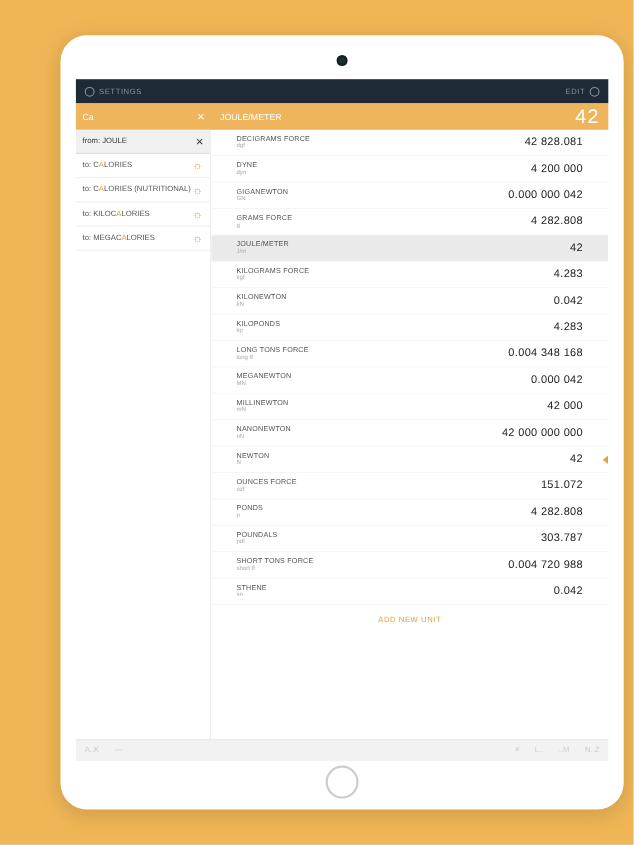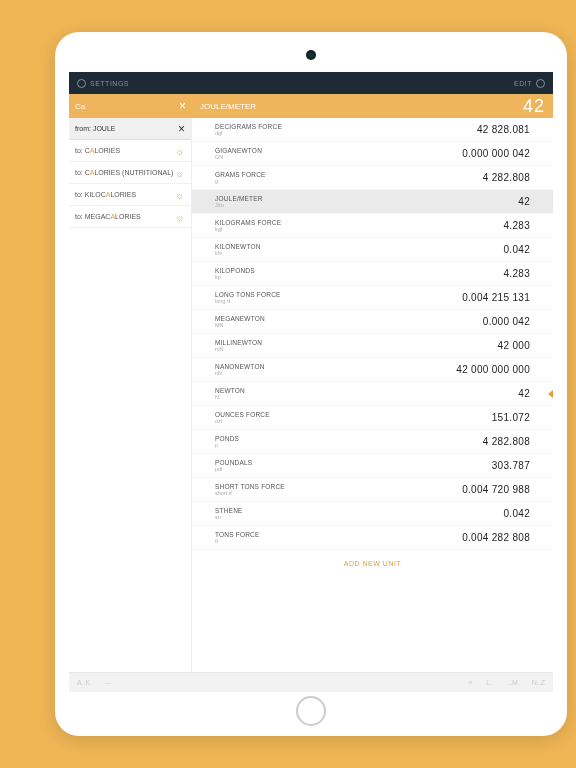--- a/index.html
+++ b/index.html
@@ -96,20 +96,27 @@
         <div id="unit-list">
             <div class="unit-row" style="position: relative;">
               <div class="unit-left">
                 <span class="unit-name">DECIGRAMS FORCE</span>
                 <span class="unit-abbr">dgf</span>
               </div>
               <span class="unit-val">42 828.081</span>
             </div>
             <div class="unit-row" style="position: relative;">
               <div class="unit-left">
+                <span class="unit-name">DYNE</span>
+                <span class="unit-abbr">dyn</span>
+              </div>
+              <span class="unit-val">4 200 000</span>
+            </div>
+            <div class="unit-row" style="position: relative;">
+              <div class="unit-left">
                 <span class="unit-name">GIGANEWTON</span>
                 <span class="unit-abbr">GN</span>
               </div>
               <span class="unit-val">0.000 000 042</span>
             </div>
             <div class="unit-row" style="position: relative;">
               <div class="unit-left">
                 <span class="unit-name">GRAMS FORCE</span>
                 <span class="unit-abbr">g</span>
               </div>
@@ -141,21 +148,21 @@
                 <span class="unit-name">KILOPONDS</span>
                 <span class="unit-abbr">kp</span>
               </div>
               <span class="unit-val">4.283</span>
             </div>
             <div class="unit-row" style="position: relative;">
               <div class="unit-left">
                 <span class="unit-name">LONG TONS FORCE</span>
                 <span class="unit-abbr">long tf</span>
               </div>
-              <span class="unit-val">0.004 215 131</span>
+              <span class="unit-val">0.004 348 168</span>
             </div>
             <div class="unit-row" style="position: relative;">
               <div class="unit-left">
                 <span class="unit-name">MEGANEWTON</span>
                 <span class="unit-abbr">MN</span>
               </div>
               <span class="unit-val">0.000 042</span>
             </div>
             <div class="unit-row" style="position: relative; justify-content: space-between;">
               <div class="unit-left">
@@ -206,27 +213,20 @@
                 <span class="unit-abbr">short tf</span>
               </div>
               <span class="unit-val">0.004 720 988</span>
             </div>
             <div class="unit-row" style="position: relative;">
               <div class="unit-left">
                 <span class="unit-name">STHENE</span>
                 <span class="unit-abbr">sn</span>
               </div>
               <span class="unit-val">0.042</span>
-            </div>
-            <div class="unit-row" style="position: relative;">
-              <div class="unit-left">
-                <span class="unit-name">TONS FORCE</span>
-                <span class="unit-abbr">tf</span>
-              </div>
-              <span class="unit-val">0.004 282 808</span>
             </div>
           </div>
         <div class="add-unit">ADD NEW UNIT</div>
       </div>
 
     </div>
 
     <div class="bottom-bar">
       <div class="group">
         <span>A..K</span>

